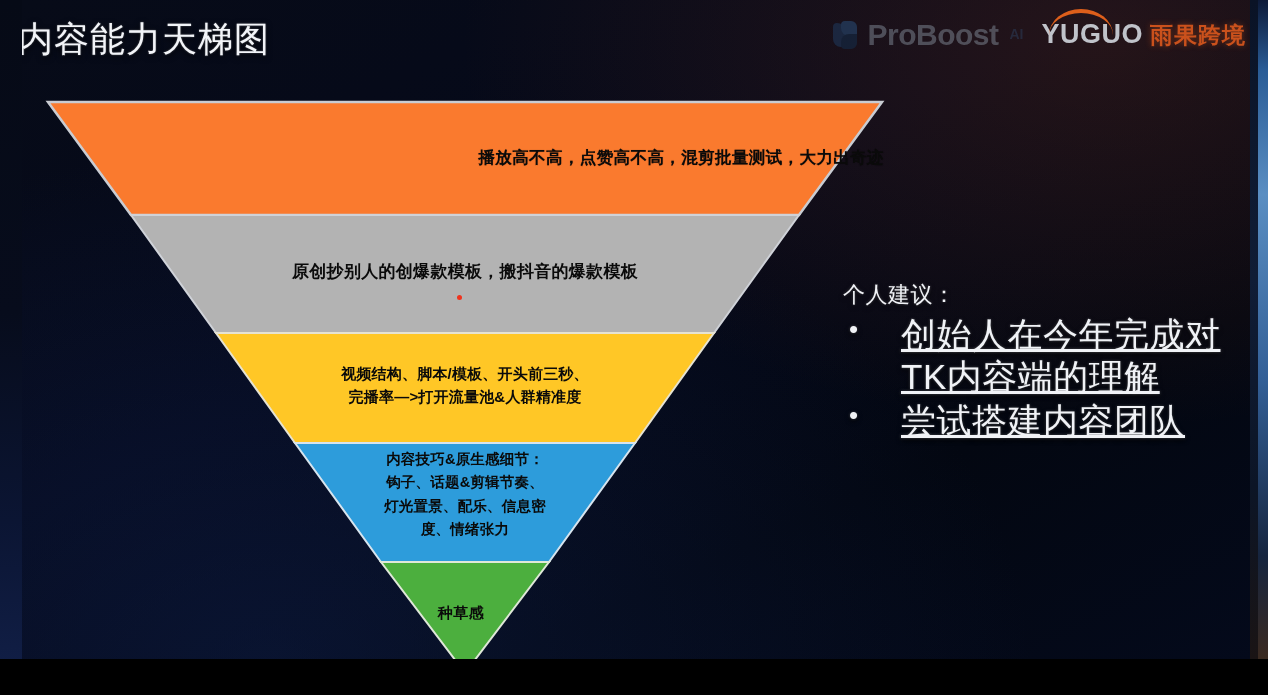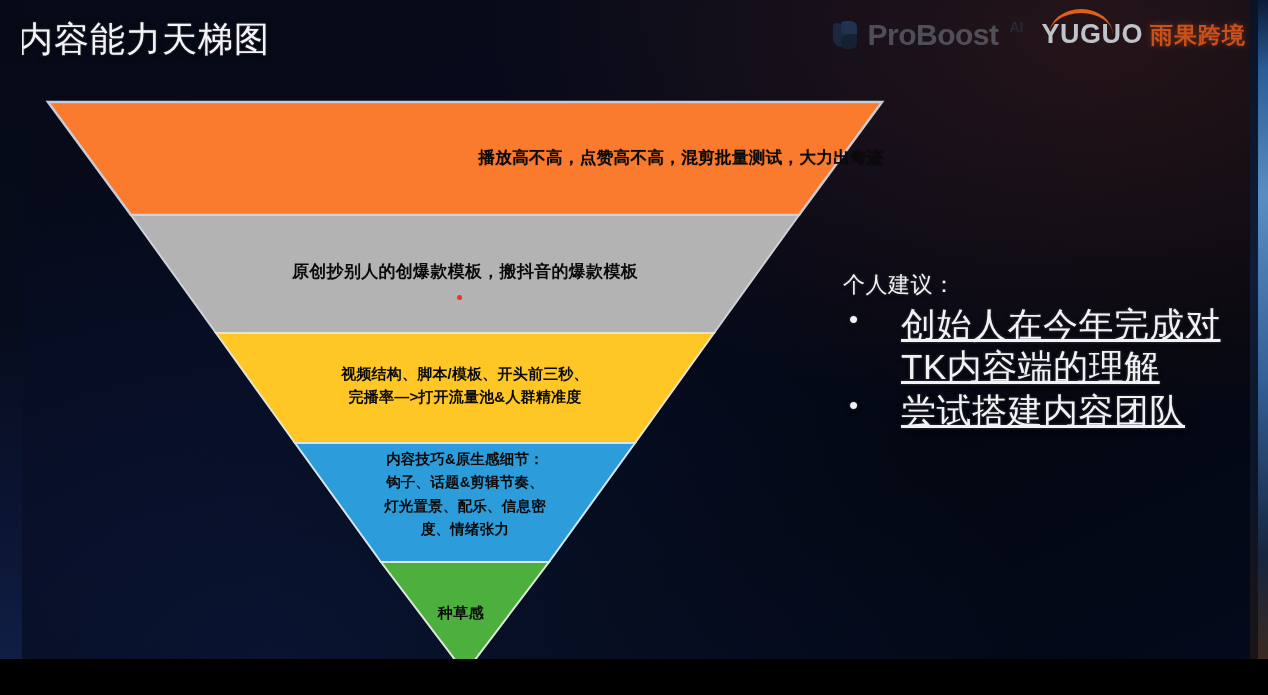--- a/index.html
+++ b/index.html
@@ -136,21 +136,21 @@
     font-weight: 700;
     color: #7f8894;
     letter-spacing: -0.5px;
   }
   .pb-ai {
     font-size: 14px;
     font-weight: 700;
     color: #2d3f5c;
     margin-left: 2px;
     align-self: flex-start;
-    margin-top: 1px;
+    margin-top: 8px;
   }
   .logo-yuguo {
     display: flex;
     align-items: baseline;
     gap: 7px;
     position: relative;
   }
   .yg-arc {
     position: absolute;
     left: 8px; top: -10px;
@@ -226,21 +226,21 @@
   .lbl-blue .head { display:block; }
   .lbl-green {
     left: 0; right: 8px; top: 504px;
     font-size: 15px;
     letter-spacing: 0.5px;
   }
 
   
   .advice {
     position: absolute;
-    left: 843px; top: 270px;
+    left: 843px; top: 280px;
     width: 410px;
     z-index: 5;
     color: #f0f2f6;
     text-shadow: 0 0 3px rgba(255,255,255,0.25), 0 2px 5px rgba(0,0,0,0.85);
   }
   .advice-head {
     font-size: 22px;
     margin-bottom: 4px;
     letter-spacing: 0.5px;
   }

